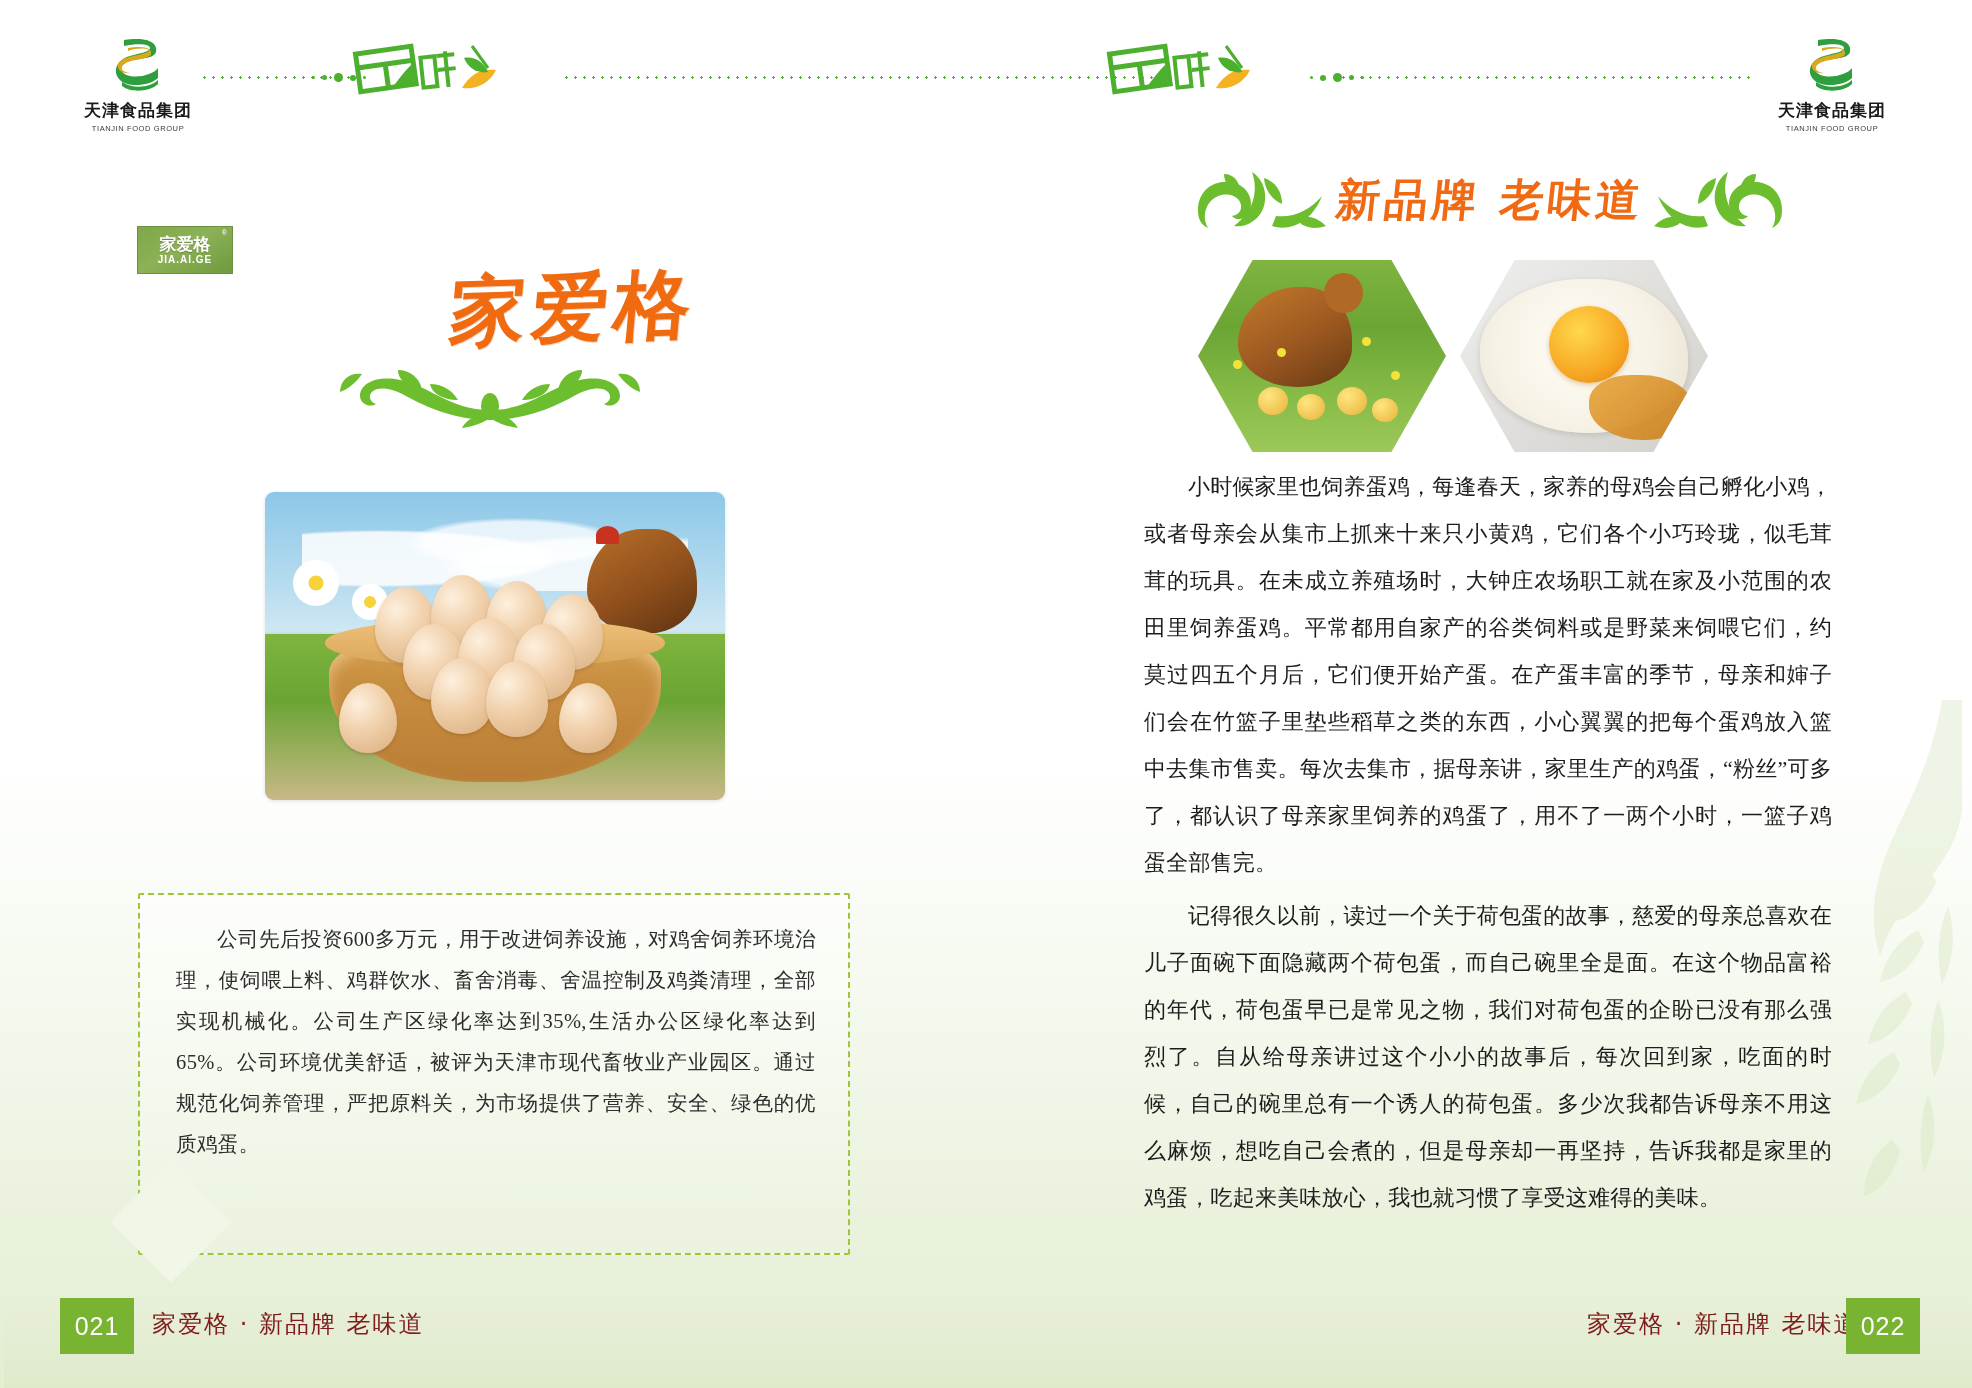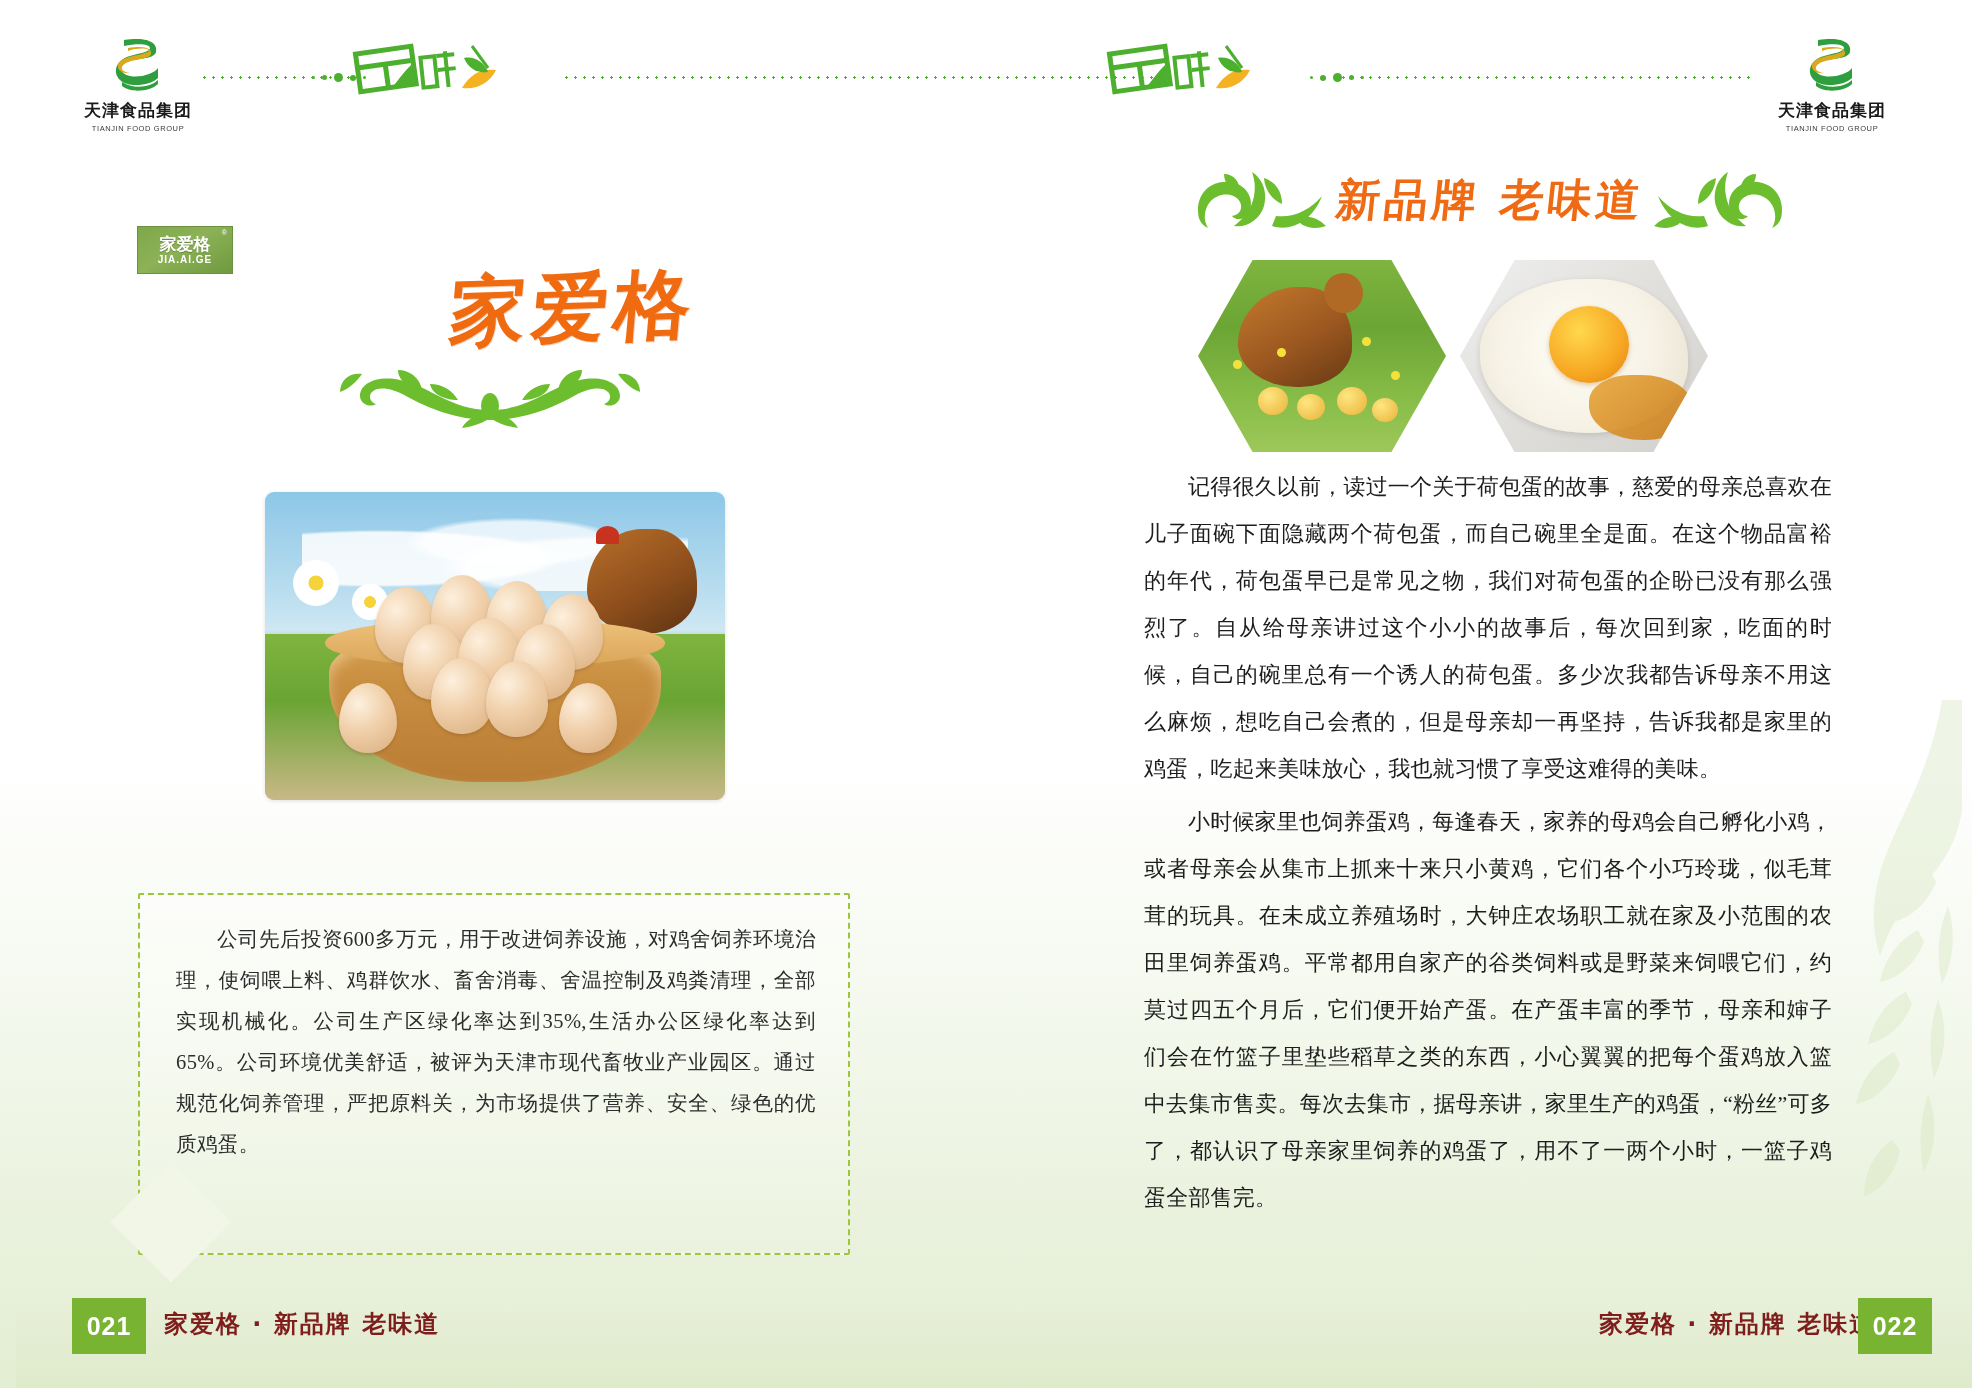--- a/index.html
+++ b/index.html
@@ -232,21 +232,21 @@
     font-size:22px;line-height:47px;color:#1d1d1d;text-align:justify;
     letter-spacing:.2px;
   }
   .rp-body p{margin:0;text-indent:2em;}
   .rp-body p + p{margin-top:6px;}
 
   
   .leafdeco{position:absolute;right:0;top:700px;width:230px;height:560px;opacity:.45;pointer-events:none;}
 
   
-  .footer{position:absolute;left:16px;right:0;bottom:0;height:90px;font-weight:bold;}
+  .footer{position:absolute;left:4px;right:0;bottom:0;height:90px;}
   .foot-band{
     position:absolute;left:0;right:0;bottom:0;height:90px;
     background:linear-gradient(to bottom,#e8f0d9,#dfeacb);
   }
   .foot-tab{
     position:absolute;top:0;width:74px;height:56px;background:#79b332;
     display:flex;align-items:center;justify-content:center;
   }
   .foot-tab.l{left:56px;}
   .foot-tab.r{left:1842px;}
@@ -478,22 +478,22 @@
     <div class="hex b">
       <div class="egg-scene">
         <div class="white"></div>
         <div class="yolk"></div>
         <div class="crisp"></div>
       </div>
     </div>
   </div>
 
   <div class="rp-body">
+    <p>小时候家里也饲养蛋鸡，每逢春天，家养的母鸡会自己孵化小鸡，或者母亲会从集市上抓来十来只小黄鸡，它们各个小巧玲珑，似毛茸茸的玩具。在未成立养殖场时，大钟庄农场职工就在家及小范围的农田里饲养蛋鸡。平常都用自家产的谷类饲料或是野菜来饲喂它们，约莫过四五个月后，它们便开始产蛋。在产蛋丰富的季节，母亲和婶子们会在竹篮子里垫些稻草之类的东西，小心翼翼的把每个蛋鸡放入篮中去集市售卖。每次去集市，据母亲讲，家里生产的鸡蛋，“粉丝”可多了，都认识了母亲家里饲养的鸡蛋了，用不了一两个小时，一篮子鸡蛋全部售完。</p>
     <p>记得很久以前，读过一个关于荷包蛋的故事，慈爱的母亲总喜欢在儿子面碗下面隐藏两个荷包蛋，而自己碗里全是面。在这个物品富裕的年代，荷包蛋早已是常见之物，我们对荷包蛋的企盼已没有那么强烈了。自从给母亲讲过这个小小的故事后，每次回到家，吃面的时候，自己的碗里总有一个诱人的荷包蛋。多少次我都告诉母亲不用这么麻烦，想吃自己会煮的，但是母亲却一再坚持，告诉我都是家里的鸡蛋，吃起来美味放心，我也就习惯了享受这难得的美味。</p>
-    <p>小时候家里也饲养蛋鸡，每逢春天，家养的母鸡会自己孵化小鸡，或者母亲会从集市上抓来十来只小黄鸡，它们各个小巧玲珑，似毛茸茸的玩具。在未成立养殖场时，大钟庄农场职工就在家及小范围的农田里饲养蛋鸡。平常都用自家产的谷类饲料或是野菜来饲喂它们，约莫过四五个月后，它们便开始产蛋。在产蛋丰富的季节，母亲和婶子们会在竹篮子里垫些稻草之类的东西，小心翼翼的把每个蛋鸡放入篮中去集市售卖。每次去集市，据母亲讲，家里生产的鸡蛋，“粉丝”可多了，都认识了母亲家里饲养的鸡蛋了，用不了一两个小时，一篮子鸡蛋全部售完。</p>
   </div>
 
   <div class="leafdeco">
     <svg width="230" height="560" viewBox="0 0 230 560">
       <g fill="#cfe0b4" opacity="0.75">
         <path d="M200 0 C190 60 168 100 150 140 C132 180 126 220 138 256
                  C146 230 160 206 180 186 C200 166 216 140 220 110 L220 0 Z"></path>
         <path d="M188 170 C168 180 154 200 150 222 C170 218 186 202 194 182 Z"></path>
         <path d="M176 230 C156 240 142 260 138 282 C158 278 174 262 182 242 Z"></path>
         <path d="M164 292 C144 302 130 322 126 344 C146 340 162 324 170 304 Z"></path>

